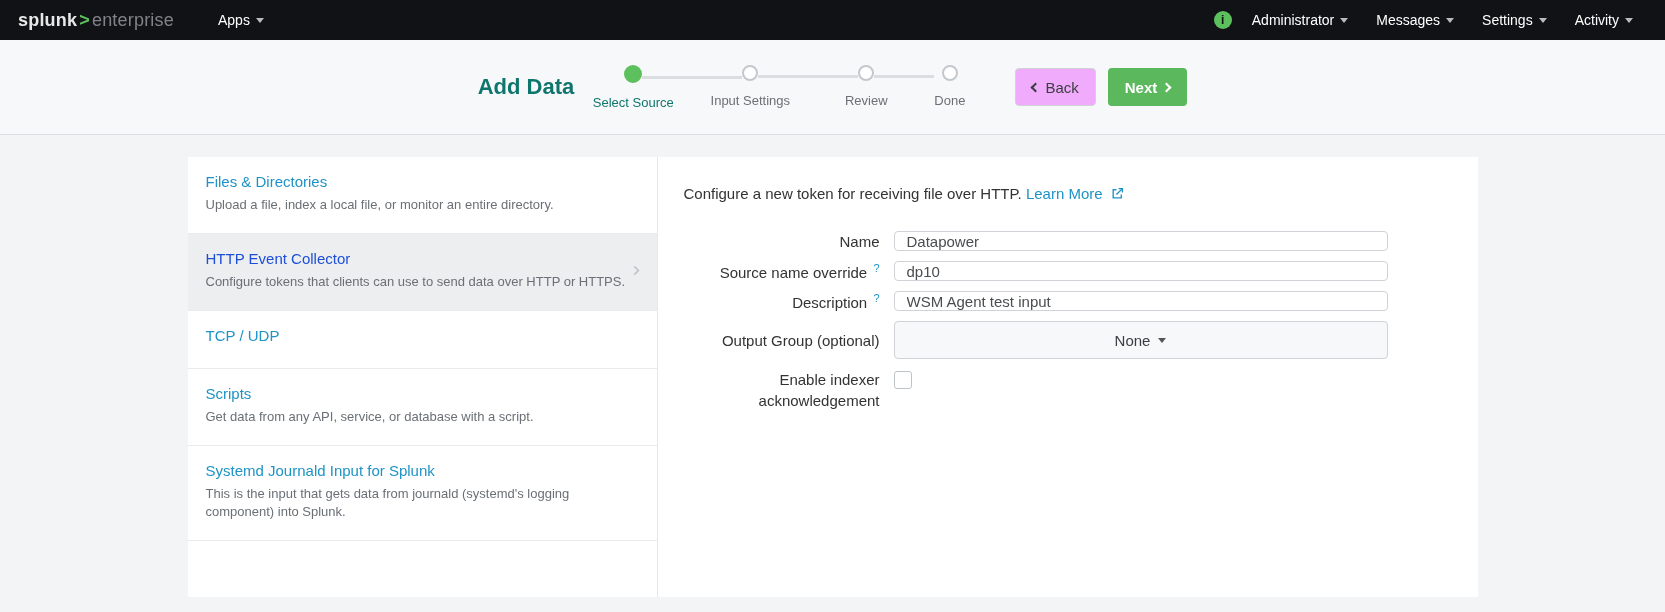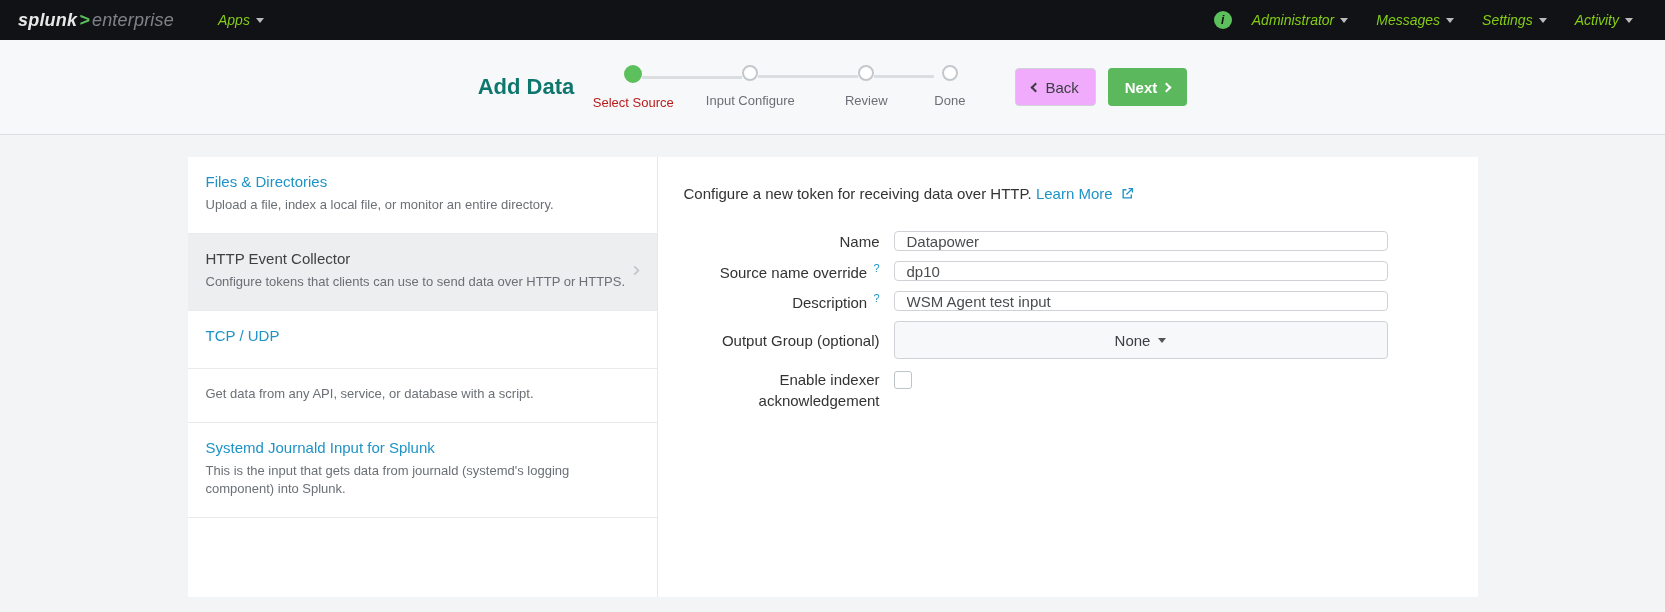--- a/index.html
+++ b/index.html
@@ -12,27 +12,26 @@
   }
   
   .navbar {
     background: #111215;
     height: 40px;
     display: flex;
     align-items: center;
     padding: 0 18px;
     color: #ddd;
     font-size: 14px;
-    font-style: italic;
   }
   .brand { display: flex; align-items: baseline; margin-right: 30px; font-weight: 600; letter-spacing: .2px;}
   .brand .s1 { color: #e8e8e8; font-size: 18px; }
   .brand .gt { color: #5cc05c; font-size: 18px; margin: 0 2px; }
   .brand .s2 { color: #7f8389; font-size: 18px; font-weight: 400;}
-  .nav-item { display:flex; align-items:center; gap:6px; padding: 0 14px; cursor:pointer; color:#84cc16;}
+  .nav-item { display:flex; align-items:center; gap:6px; padding: 0 14px; cursor:pointer; color:#ffffff;}
   .nav-spacer { flex: 1; }
   .caret-down {
     width: 0; height: 0;
     border-left: 4px solid transparent;
     border-right: 4px solid transparent;
     border-top: 5px solid #bbb;
     display:inline-block;
   }
   .info-badge {
     width: 18px; height: 18px; border-radius: 50%;
@@ -64,21 +63,21 @@
   
   .wizard { display:flex; align-items:flex-start; }
   .wstep { display:flex; flex-direction:column; align-items:center; position:relative;}
   .wdot {
     width:16px; height:16px; border-radius:50%;
     background:#fff; border:2px solid #c3c8cc;
     z-index:2;
   }
   .wstep.active .wdot { background:#5cc05c; border-color:#5cc05c; width:18px; height:18px;}
   .wlabel { margin-top:12px; font-size:13px; color:#6b7076;}
-  .wstep.active .wlabel { color:#b91c1c;}
+  .wstep.active .wlabel { color:#0f766e;}
   .wline {
     width:100px; height:3px; background:#dadee1;
     margin-top:8px;
   }
   .wizard-row { display:flex; align-items:center;}
   
   .buttons { display:flex; gap:12px; }
   .btn {
     height:38px; padding:0 16px; border-radius:4px;
     font-size:15px; display:flex; align-items:center; gap:6px;
@@ -106,21 +105,21 @@
     border-right:1px solid #e5e8ea;
   }
   .source-item {
     padding: 16px 18px 18px 18px;
     border-bottom:1px solid #e8eaec;
     position:relative;
     cursor:pointer;
   }
   .source-item.selected { background:#eceef0;}
   .source-title { color:#1e93c6; font-size:15px; margin-bottom:6px;}
-  .source-item.selected .source-title { color:#404040;}
+  .source-item.selected .source-title { color:#1d4ed8;}
   .source-desc { color:#6b7076; font-size:13px; line-height:1.45;}
   .chevron-right-icon {
     position:absolute; right:14px; top:50%; transform:translateY(-50%);
     color:#c2c6ca; font-size:18px;
   }
   .chevron-right-icon svg { width:14px; height:14px; }
 
   .right-pane {
     flex:1;
     padding: 28px 26px 26px 26px;
@@ -214,21 +213,21 @@
           <div class="wdot"></div>
           <div class="wline"></div>
         </div>
         <div class="wlabel" style="margin-left:-100px">Select Source</div>
       </div>
       <div class="wstep">
         <div class="wizard-row">
           <div class="wdot"></div>
           <div class="wline"></div>
         </div>
-        <div class="wlabel" style="margin-left:-100px">Input Configure</div>
+        <div class="wlabel" style="margin-left:-100px">Input Settings</div>
       </div>
       <div class="wstep">
         <div class="wizard-row">
           <div class="wdot"></div>
           <div class="wline" style="width:60px"></div>
         </div>
         <div class="wlabel" style="margin-left:-60px">Review</div>
       </div>
       <div class="wstep">
         <div class="wizard-row">
@@ -264,31 +263,32 @@
       <span class="chevron-right-icon">
         <svg viewBox="0 0 24 24" fill="none" stroke="#c2c6ca" stroke-width="3">
             <polyline points="9 5 16 12 9 19"></polyline>
           </svg>
       </span>
     </div>
     <div class="source-item">
       <div class="source-title">TCP / UDP</div>
     </div>
     <div class="source-item">
+      <div class="source-title">Scripts</div>
       <div class="source-desc">Get data from any API, service, or database with a script.</div>
     </div>
     <div class="source-item">
       <div class="source-title">Systemd Journald Input for Splunk</div>
       <div class="source-desc">This is the input that gets data from journald (systemd's logging component) into Splunk.</div>
     </div>
   </div>
 
   <div class="right-pane">
     <div class="intro">
-      <span>Configure a new token for receiving data over HTTP. </span>
+      <span>Configure a new token for receiving file over HTTP. </span>
       <a href="#">
         <span>Learn More</span>
         <span class="ext-icon">
           <svg viewBox="0 0 24 24" fill="none" stroke="#1e93c6" stroke-width="2.5">
             <path d="M14 3h7v7"></path>
               <path d="M10 14L21 3"></path>
             <path d="M19 14v6H4V5h6"></path>
           </svg>
         </span>
       </a>

